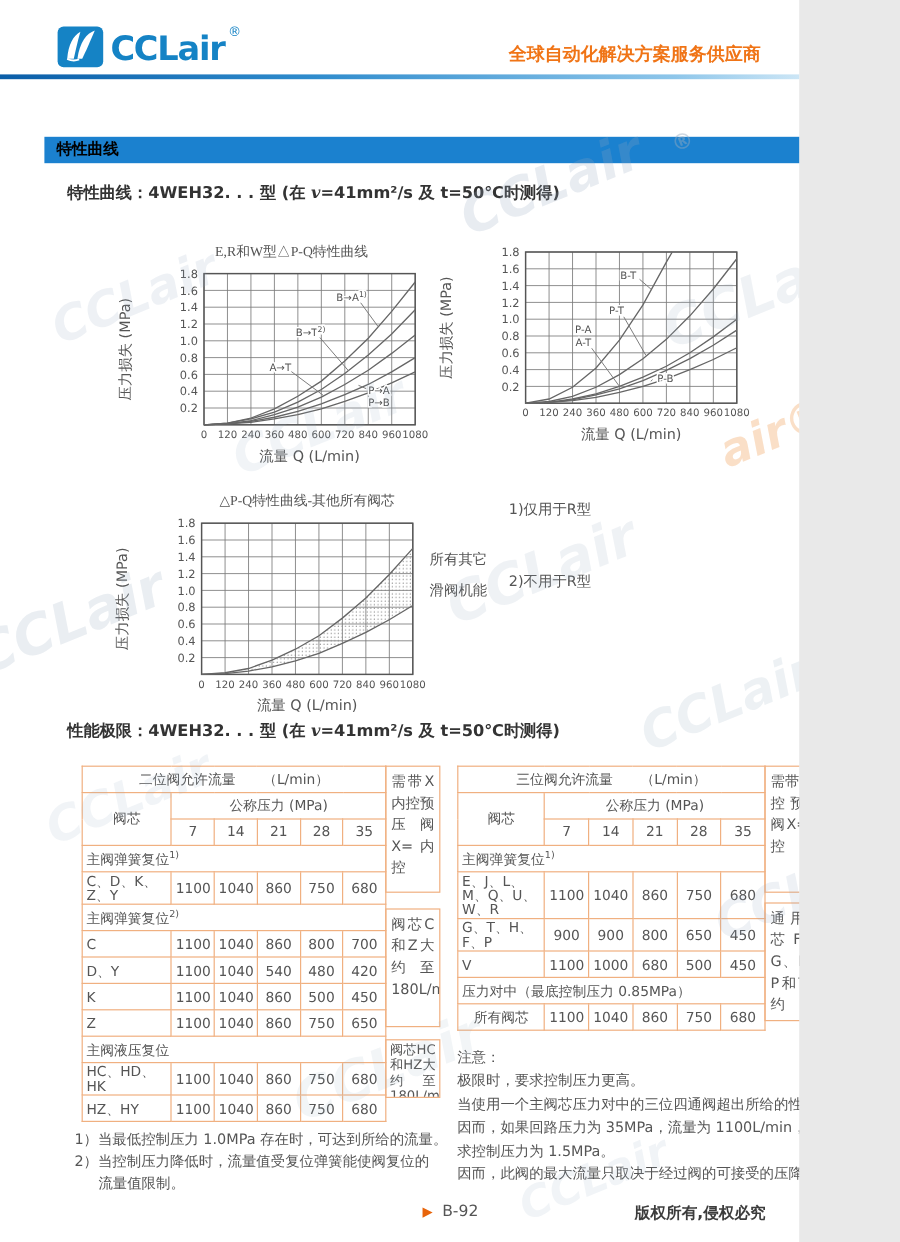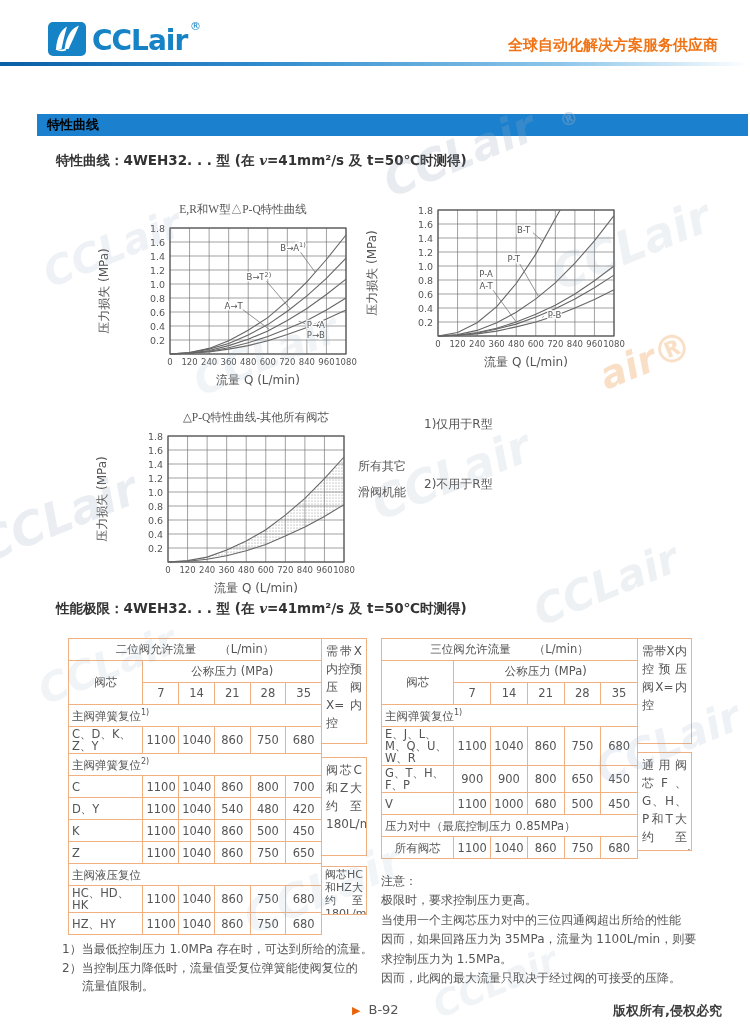--- a/index.html
+++ b/index.html
@@ -1,16 +1,16 @@
 <!DOCTYPE html>
 <html><head>
 <meta charset="utf-8">
 <style>
   html,body{margin:0;padding:0;background:#e9e9e9;}
-  #app{position:relative;width:750px;height:1035px;background:#ffffff;overflow:hidden;
+  #app{position:relative;width:666px;height:1035px;background:#ffffff;overflow:hidden;
        font-family:"DejaVu Sans","Liberation Sans",sans-serif;color:#555;}
   
   .logo-box{position:absolute;left:48px;top:22px;width:38px;height:34px;background:#1583c5;border-radius:5px;}
   .logo-text{position:absolute;left:92px;top:24px;font-size:28px;font-weight:bold;color:#1583c5;letter-spacing:-1px;}
   .logo-reg{position:absolute;left:190px;top:20px;font-size:11px;color:#1583c5;}
   .tagline{position:absolute;right:32px;top:36px;font-size:15px;font-weight:bold;color:#f07416;}
   .head-rule{position:absolute;left:0;top:62px;width:750px;height:4px;
      background:linear-gradient(90deg,#0b5ea8 0%,#2f8ccd 35%,#8ec6ea 75%,#e8f4fb 95%,#ffffff 100%);}
   
   .sec-bar{position:absolute;left:37px;top:114px;width:711px;height:22px;background:#1b81cf;

